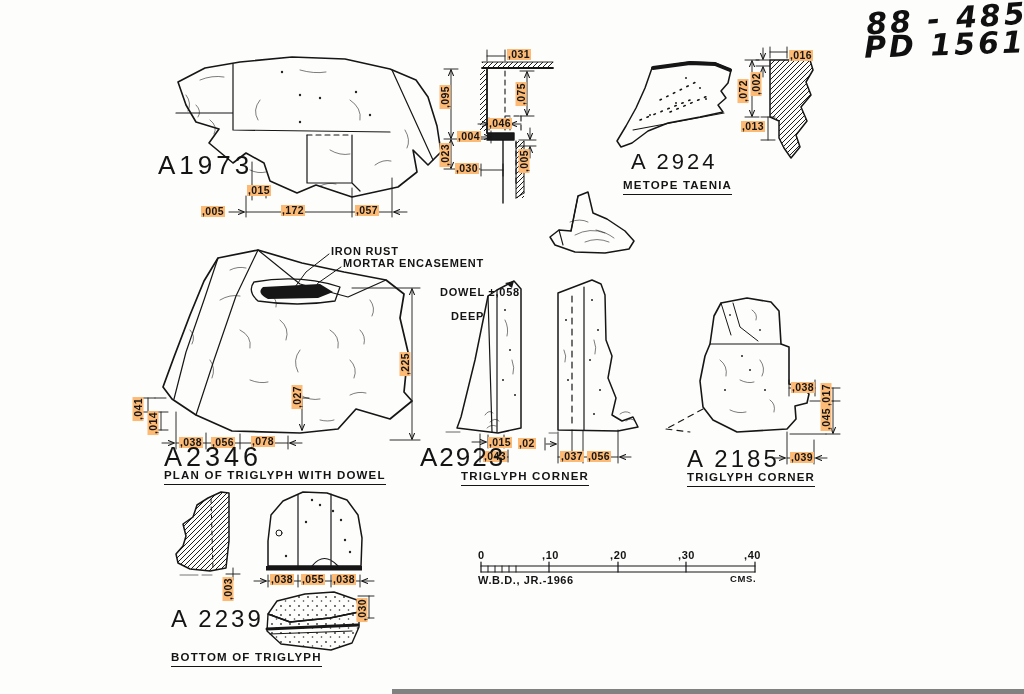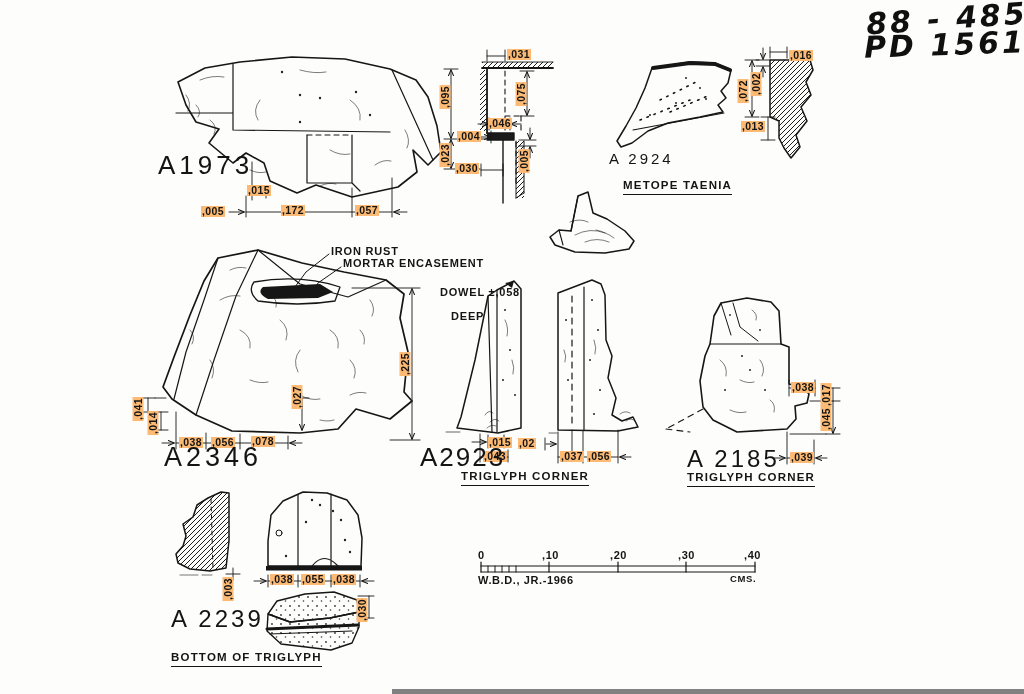--- a/index.html
+++ b/index.html
@@ -269,39 +269,40 @@
 
 <span class="dim" style="left:507px;top:49px;">,031</span>
 <span class="dim rot" style="left:440px;top:85px;">,095</span>
 <span class="dim rot" style="left:516px;top:82px;">,075</span>
 <span class="dim" style="left:488px;top:118px;">,046</span>
 <span class="dim" style="left:457px;top:131px;">,004</span>
 <span class="dim rot" style="left:440px;top:143px;">,023</span>
 <span class="dim rot" style="left:519px;top:149px;">,005</span>
 <span class="dim" style="left:455px;top:163px;">,030</span>
 
-<span class="fig-id" style="left:609px;top:151px;font-size:15px;">A 2924</span>
+<span class="fig-id" style="left:631px;top:151px;font-size:22px;">A 2924</span>
 <span class="fig-caption" style="left:623px;top:180px;">METOPE TAENIA</span>
 <span class="dim" style="left:789px;top:50px;">,016</span>
 <span class="dim rot" style="left:751px;top:72px;">,002</span>
 <span class="dim rot" style="left:738px;top:79px;">,072</span>
 <span class="dim" style="left:741px;top:121px;">,013</span>
 
 <span class="note" style="left:331px;top:246px;">IRON RUST</span>
 <span class="note" style="left:343px;top:258px;">MORTAR ENCASEMENT</span>
 <span class="note" style="left:424px;top:287px;padding-left:16px;">DOWEL ±,058</span>
 <span class="note" style="left:424px;top:311px;padding-left:27px;">DEEP</span>
 <span class="dim rot" style="left:400px;top:352px;">,225</span>
 <span class="dim rot" style="left:292px;top:385px;">,027</span>
 <span class="dim rot" style="left:133px;top:397px;">,041</span>
 <span class="dim rot" style="left:148px;top:411px;">,014</span>
 <span class="dim" style="left:179px;top:437px;">,038</span>
 <span class="dim" style="left:211px;top:437px;">,056</span>
 <span class="dim" style="left:251px;top:436px;text-align:center;">,078</span>
 <span class="fig-id" style="left:164px;top:444px;font-size:27px;letter-spacing:4px;">A2346</span>
+<span class="fig-caption" style="left:164px;top:470px;">PLAN OF TRIGLYPH WITH DOWEL</span>
 
 <span class="dim" style="left:488px;top:437px;">,015</span>
 <span class="dim" style="left:483px;top:451px;">,043</span>
 <span class="dim" style="left:518px;top:438px;">,02</span>
 <span class="dim" style="left:560px;top:451px;">,037</span>
 <span class="dim" style="left:587px;top:451px;">,056</span>
 <span class="fig-id" style="left:420px;top:444px;font-size:26px;letter-spacing:2px;">A2923</span>
 <span class="fig-caption" style="left:461px;top:471px;">TRIGLYPH CORNER</span>
 
 <span class="dim" style="left:791px;top:382px;">,038</span>

